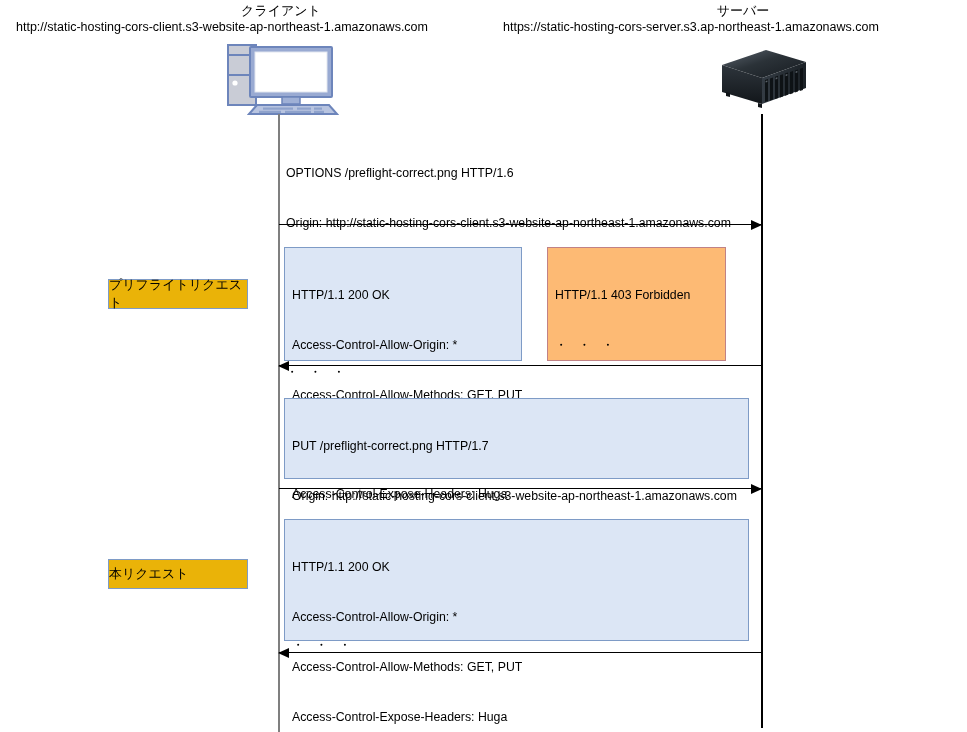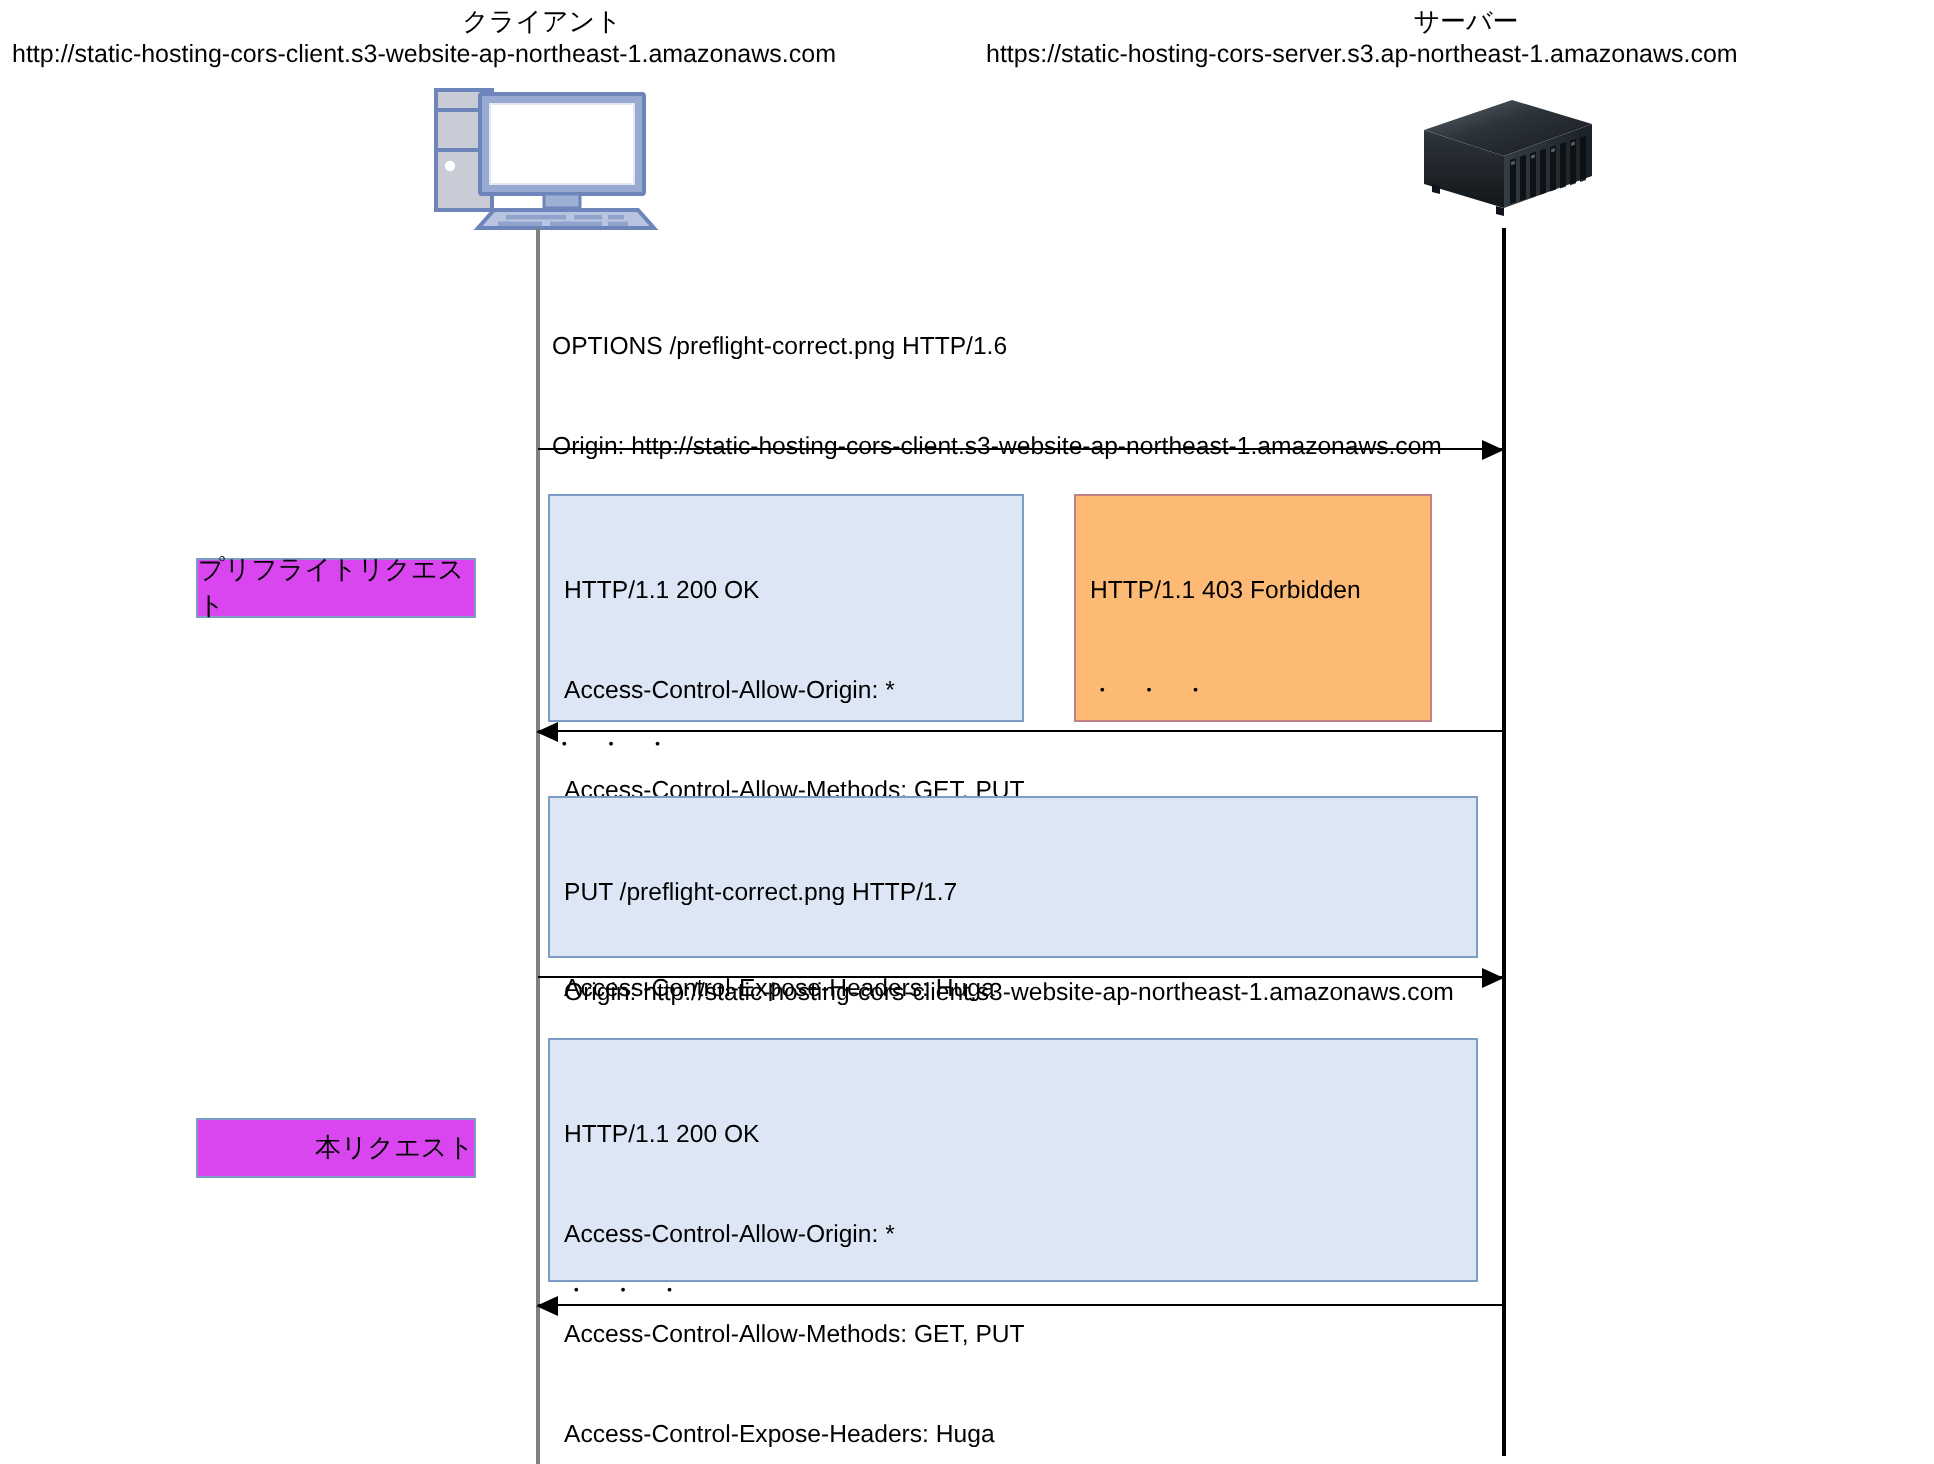--- a/index.html
+++ b/index.html
@@ -4,21 +4,21 @@
 <style>
   html,body{margin:0;padding:0;}
   body{
     width:967px;height:732px;
     background:#ffffff;
     font-family:"Liberation Sans","DejaVu Sans",sans-serif;
     color:#000000;
     overflow:hidden;
     position:relative;
   }
-  .stage{position:absolute;left:6px;top:0;width:827px;height:732px;}
+  .stage{position:absolute;left:16px;top:0;width:827px;height:732px;}
 
   
   .actor-title{
     position:absolute;text-align:center;font-size:13px;line-height:17px;
     color:#000;white-space:nowrap;
   }
   .actor-url{
     position:absolute;text-align:left;font-size:12.5px;line-height:17px;
     color:#000;white-space:nowrap;
   }
@@ -51,22 +51,22 @@
   .msg.boxed.error{
     border:1px solid #c08286;
     background:#fdba74;
   }
   .msg .line{display:block;}
   .msg .dots{display:block;letter-spacing:4px;font-size:12px;}
 
   
   .phase{
     position:absolute;box-sizing:border-box;
-    border:1px solid #7e9bc6;background:#d946ef;
-    display:flex;align-items:center;justify-content:flex-end;
+    border:1px solid #7e9bc6;background:#eab308;
+    display:flex;align-items:center;justify-content:flex-start;
     font-size:13px;color:#000;
   }
 
   
   .client-icon{position:absolute;}
   .server-icon{position:absolute;}
 </style>
 </head>
 <body>
 

